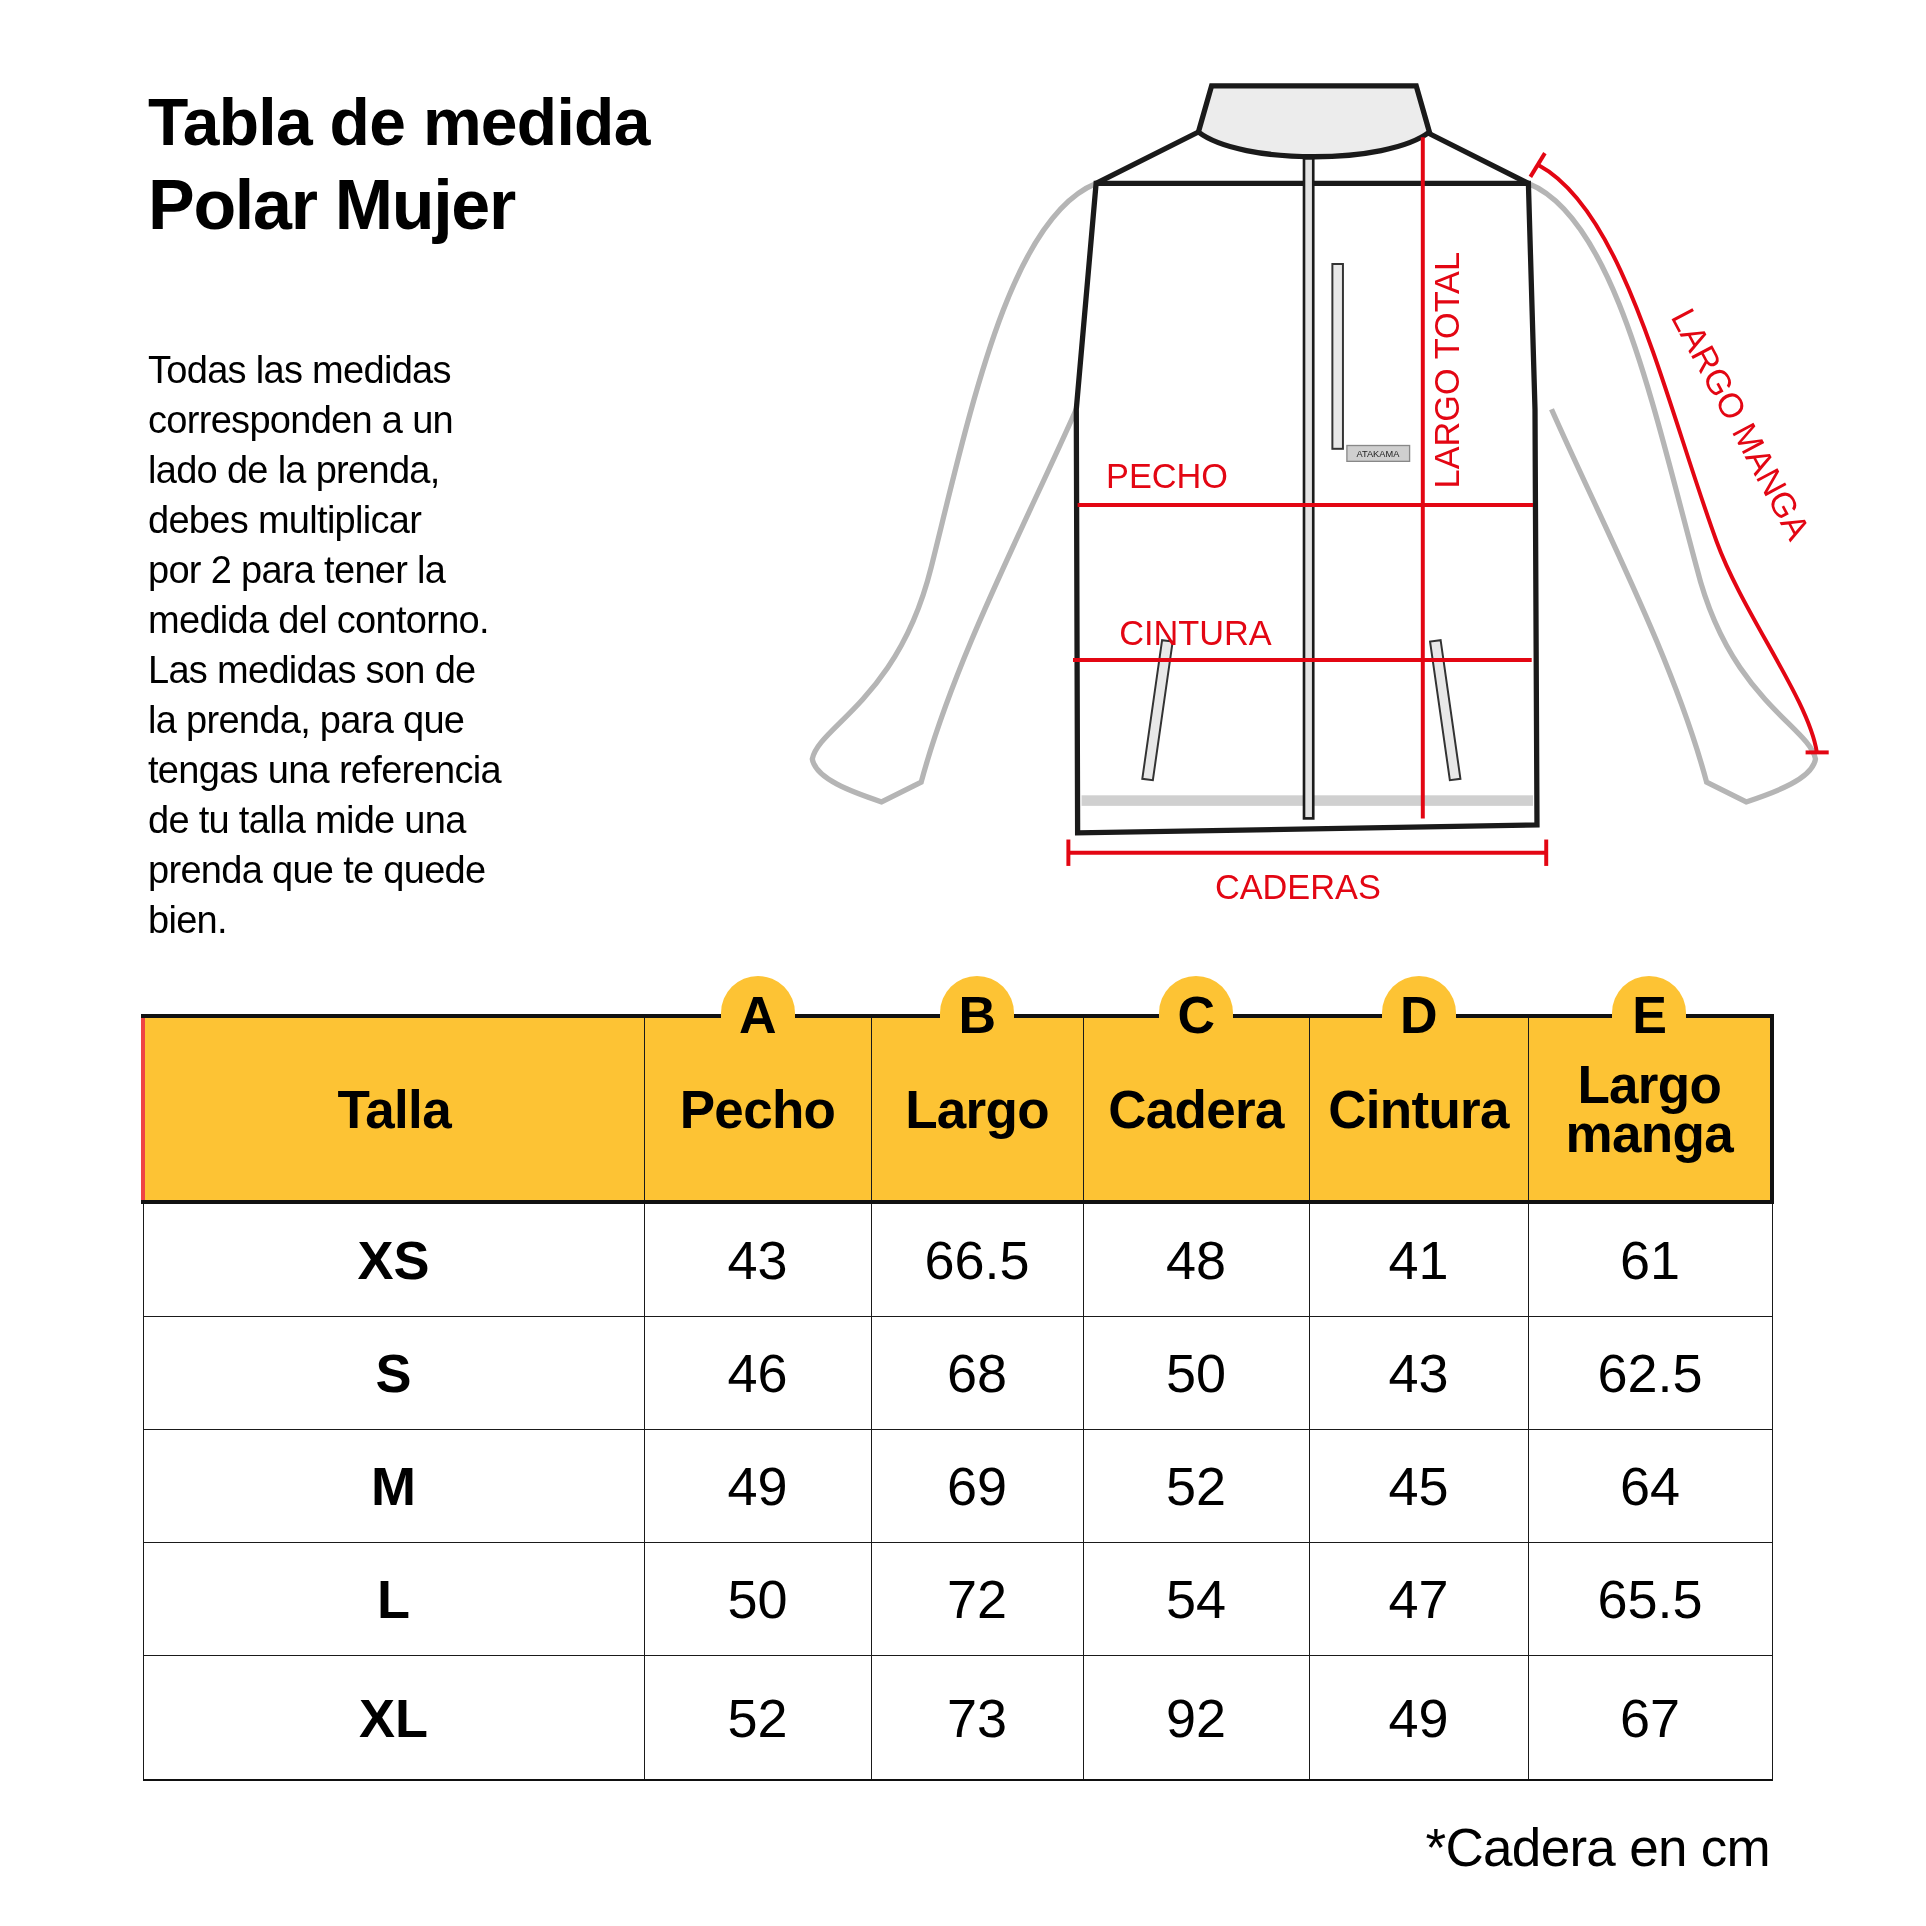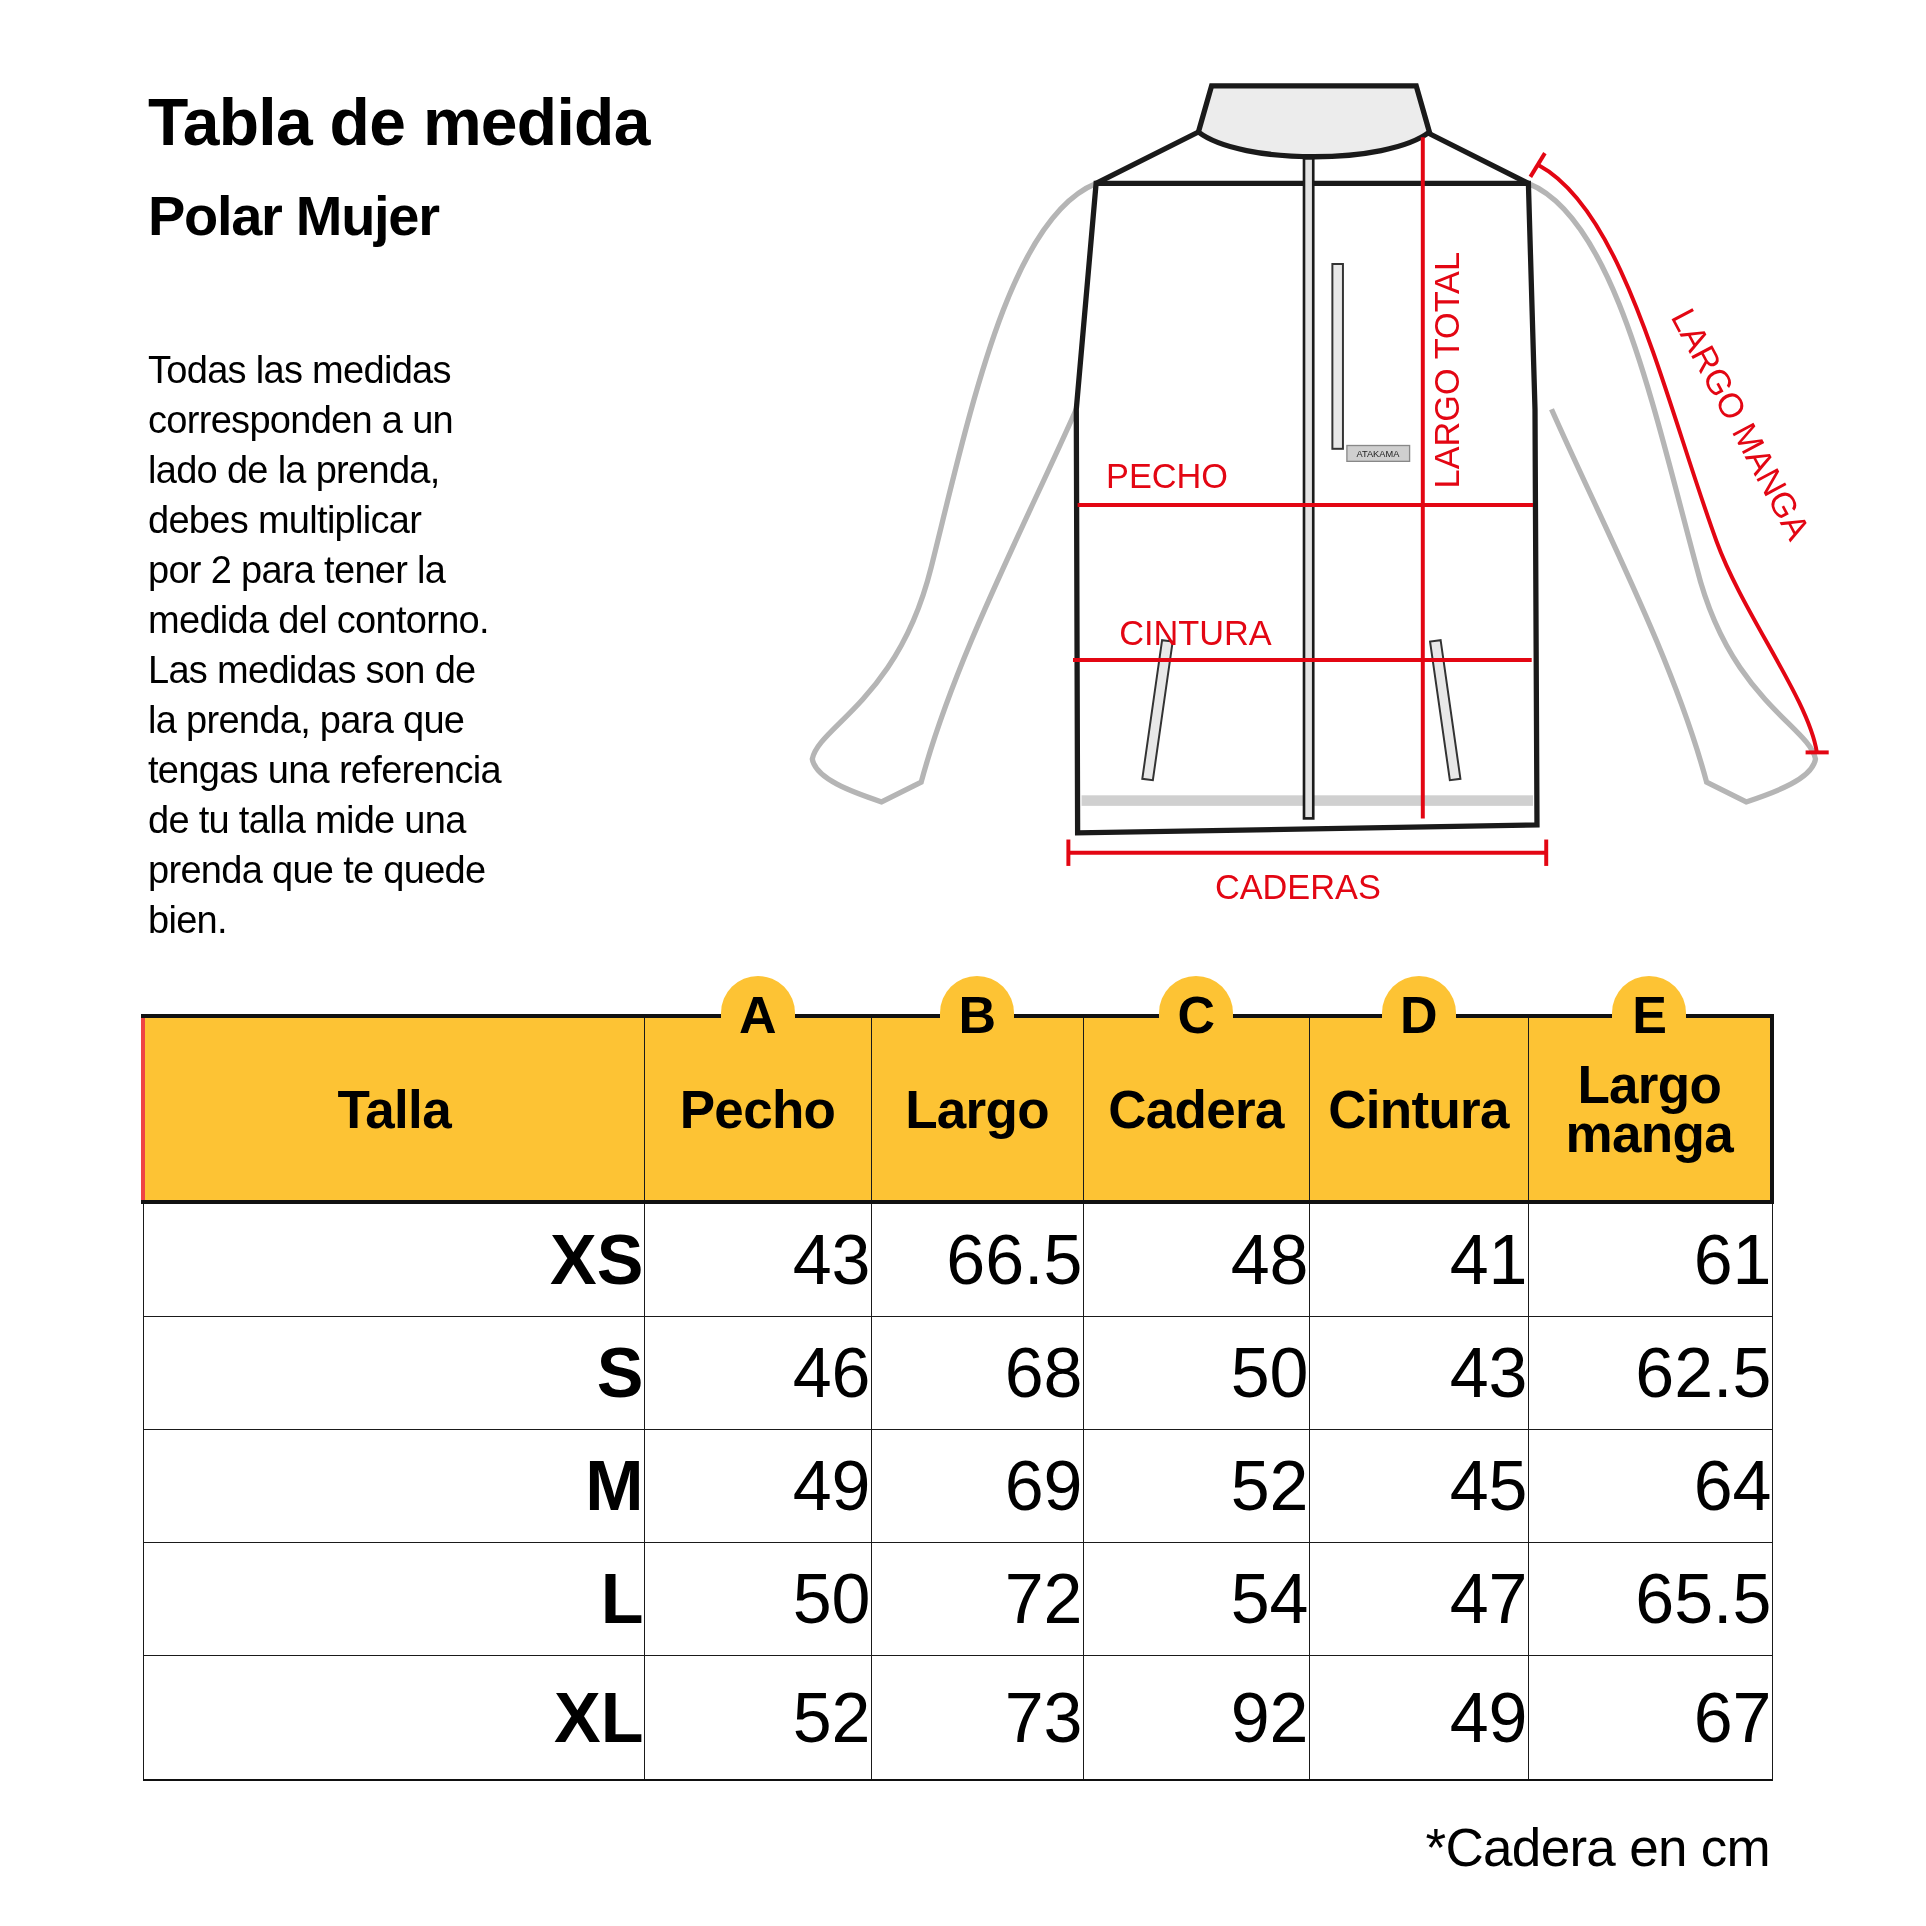--- a/index.html
+++ b/index.html
@@ -1,32 +1,32 @@
 <!DOCTYPE html>
 <html style="font-size:10.6px"><head>
 <meta charset="utf-8">
 <style>
   html, body { margin:0; padding:0; background:#ffffff; }
   body { width:1926px; height:1926px; position:relative; overflow:hidden;
          font-family:"Liberation Sans", "DejaVu Sans", sans-serif; color:#000; }
   .title-block { position:absolute; left:148px; top:85px; }
   .title-line1 { font-weight:700; font-size:66px; line-height:74px; letter-spacing:-0.7px; display:block; }
-  .title-line2 { font-weight:700; font-size:56px; line-height:92px; letter-spacing:-1.3px; display:block;margin-top:11px; }
+  .title-line2 { font-weight:700; font-size:70px; line-height:92px; letter-spacing:-1.3px; display:block; }
   .desc { position:absolute; left:148px; top:345px; width:541px; font-size:38px; line-height:50px;
           letter-spacing:-0.7px; white-space:pre-line; }
   .diagram { position:absolute; left:792px; top:66px; width:1090px; height:858px; }
   .diagram svg { width:100%; height:100%; }
   .m-label { font-family:"Liberation Sans", sans-serif; fill:#E30613; font-size:52px; }
   .size-table { position:absolute; left:141px; top:1014px; border-collapse:collapse; table-layout:fixed; }
   .size-table th, .size-table td { border:1.3px solid #1a1a1a; text-align:center; padding:0; }
   .size-table thead th { background:#FDC334; font-weight:700; font-size:53px; line-height:49px;
           height:182px; border-top:4px solid #111; border-bottom:4px solid #111; position:relative; letter-spacing:-0.7px; }
   .size-table thead th:first-child { border-left:4px solid #ef4444; }
   .size-table thead th:last-child { border-right:4px solid #111; }
-  .size-table tbody td { font-size:70px; height:112px;text-align:right; }
+  .size-table tbody td { font-size:54px; height:112px; }
   .size-table tbody td.size { font-weight:700; }
   .size-table tbody tr:last-child td { border-bottom:2.6px solid #111; height:123px; }
   .badge { position:absolute; top:-42px; left:50%; transform:translateX(-50%); width:74px; height:79px;
            border-radius:37px 37px 0 0; background:#FDC334; font-size:52px; font-weight:700; line-height:78px; }
   .th-label { display:block; }
   .footnote { position:absolute; right:156px; top:1817px; font-size:53px; letter-spacing:-0.7px; }
 </style>
 </head>
 <body>
 

